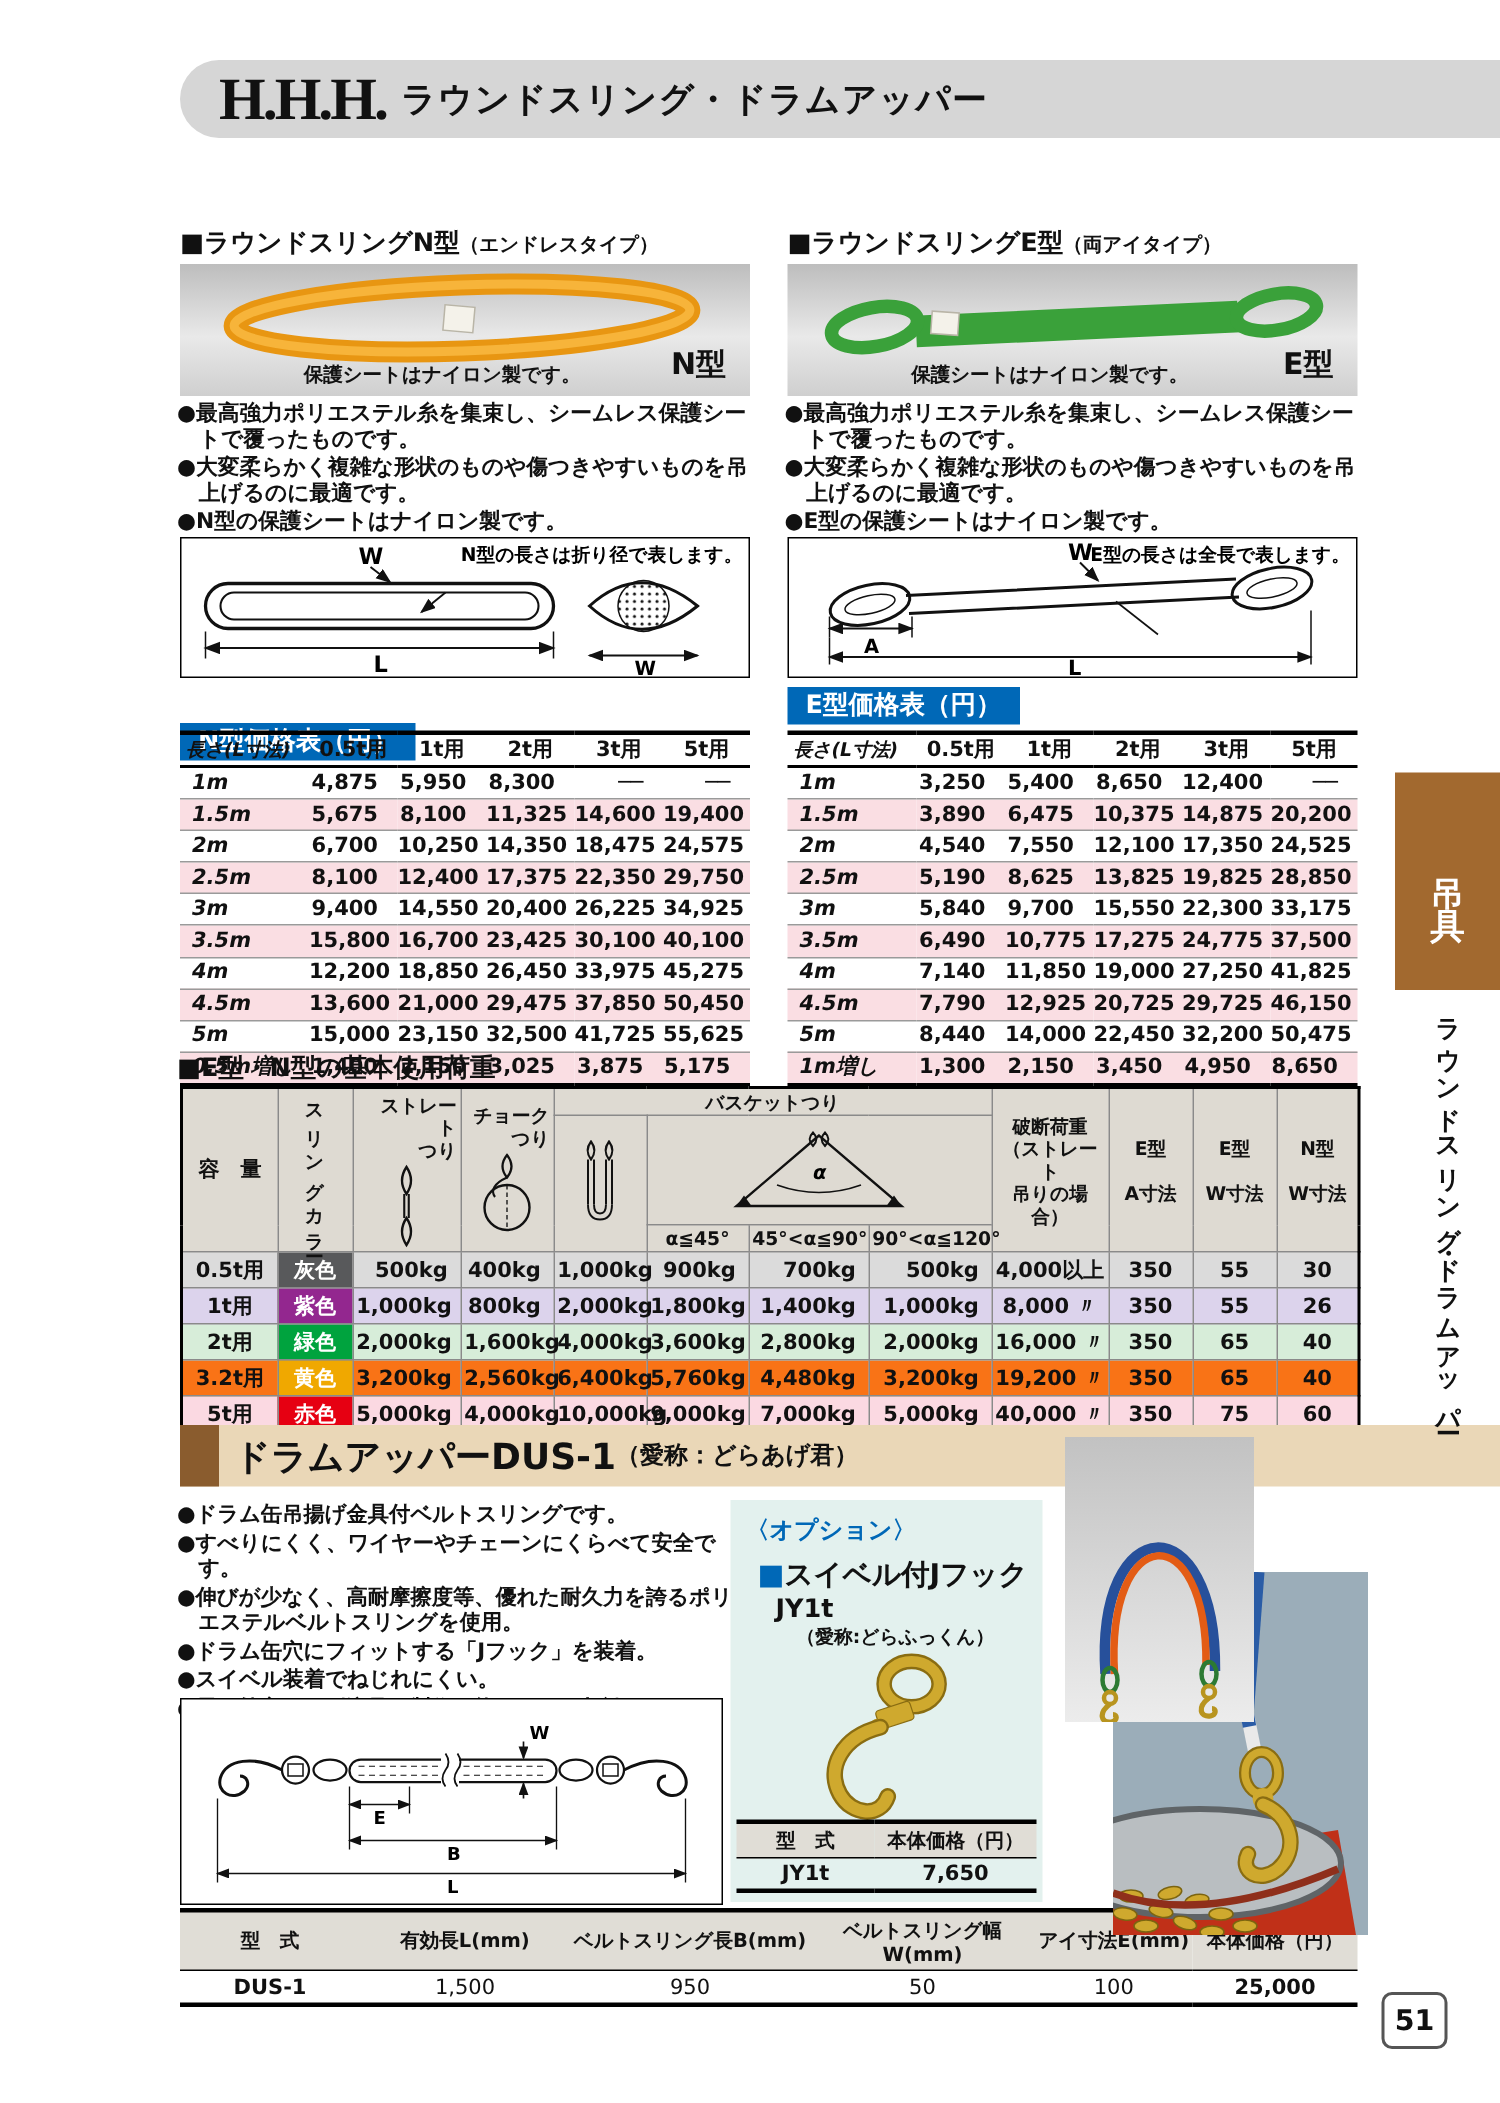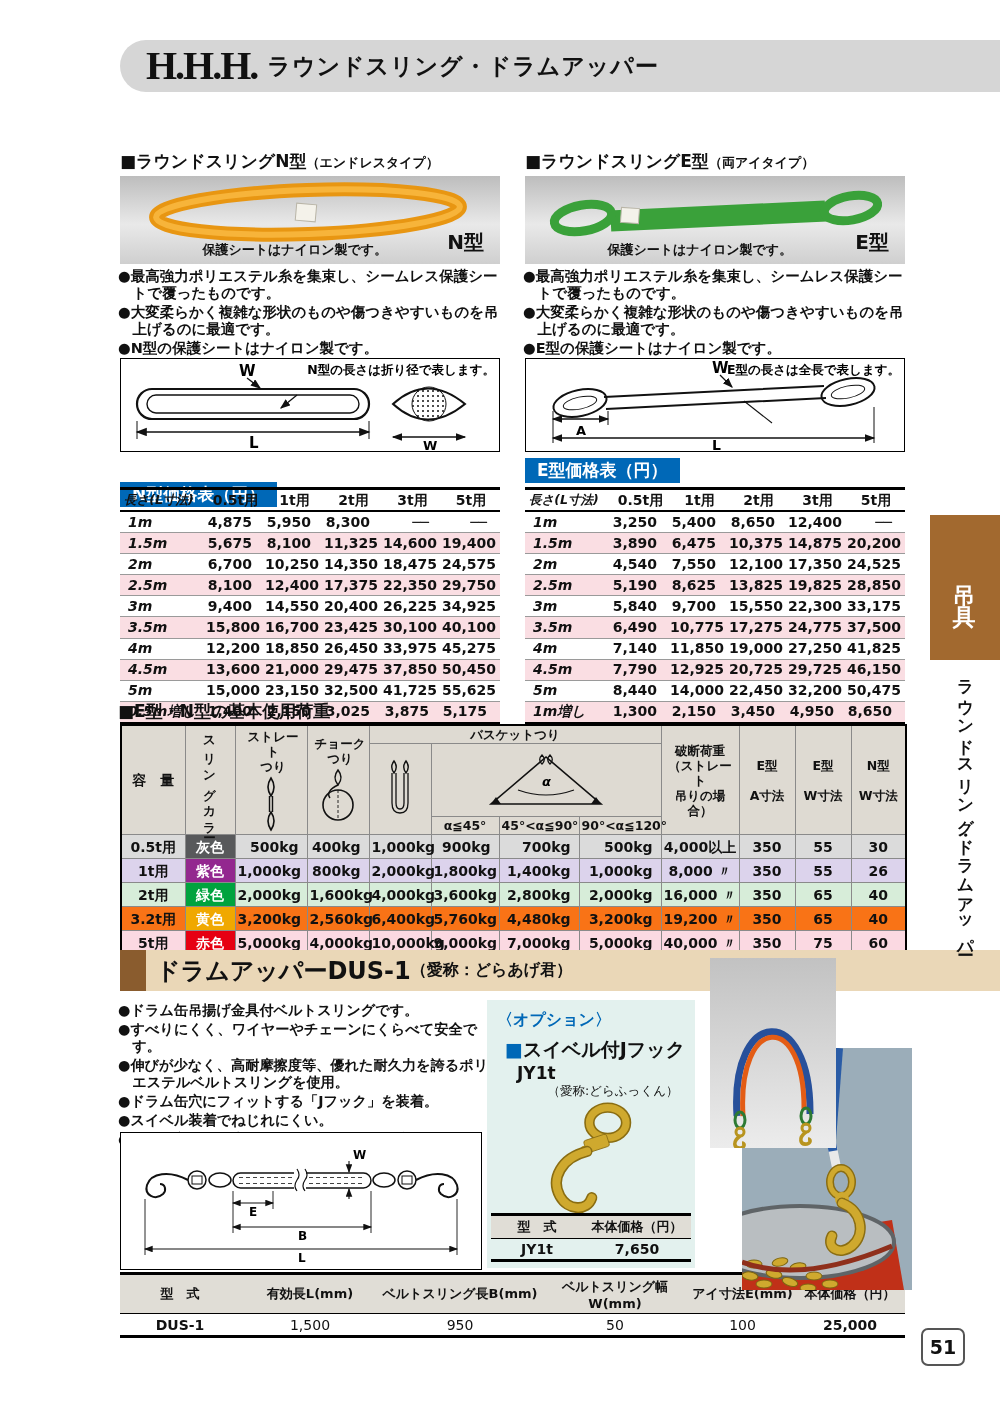--- a/index.html
+++ b/index.html
@@ -49,31 +49,31 @@
   #priceN{left:120px;top:487px;} #priceE{left:525px;top:487px;}
 
   #loadTitle{left:118px;top:700px;font-size:17px;font-weight:bold;}
   .load{left:120px;top:724px;width:785px;table-layout:fixed;border:2px solid #000;}
   .load td{border:1px solid #8a8a8a;font-size:14px;font-weight:bold;text-align:center;padding:1px 2px;line-height:1.2;}
   .load thead td{background:#dedad2;font-size:12.5px;vertical-align:middle;}
   .load tbody td{height:21px;}
   .load tbody td:nth-child(n+3):nth-child(-n+8){text-align:right;padding-right:8px;}
   .pl{white-space:pre-line;}
   .vert{writing-mode:vertical-rl;margin:0 auto;font-size:12.5px;letter-spacing:3px;}
-  .icon-lbl{text-align:center;padding-left:4px;white-space:pre-line;font-size:12.5px;font-weight:bold;}
+  .icon-lbl{text-align:right;padding-left:4px;white-space:pre-line;font-size:12.5px;font-weight:bold;}
   .icon-wrap{display:block;margin:2px auto 0;}
 
   .drawing{left:120px;top:1132px;width:360px;height:136px;border:1.5px solid #000;background:#fff;}
 
   .option{left:487px;top:1000px;width:208px;height:268px;background:#e3f1ee;}
   .opt-head{color:#0068b7;font-weight:bold;font-size:16px;padding:10px 0 0 10px;}
   .opt-name{font-size:19px;font-weight:bold;padding:6px 0 0 18px;white-space:nowrap;}
   .blue-sq{color:#0068b7;}
   .opt-model{font-size:17px;font-weight:bold;padding-left:30px;}
-  .opt-nick{font-size:12.5px;font-weight:normal;padding-left:44px;white-space:nowrap;text-align:center;}
+  .opt-nick{font-size:12.5px;font-weight:bold;padding-left:44px;white-space:nowrap;}
   .jy-img{display:block;margin:2px auto 0;}
   .jy-table{position:absolute;bottom:6px;left:4px;width:200px;border-top:3px solid #000;border-bottom:3px solid #000;table-layout:fixed;}
   .jy-table td{font-size:14px;font-weight:bold;text-align:center;padding:2px 0;}
   .jy-table thead td{background:#e0ddd6;border-bottom:1.5px solid #000;font-size:13px;}
 
   .photo-inset{left:710px;top:958px;width:126px;height:190px;background:linear-gradient(#c2c2c2,#ececec);z-index:3;}
   .photo-main{left:742px;top:1048px;width:170px;height:242px;background:#9badb9;z-index:2;}
 
   .spec{left:120px;top:1272px;width:785px;table-layout:fixed;border-top:3px solid #000;border-bottom:3px solid #000;}
   .spec td{font-size:14px;text-align:center;padding:2.5px 0;}

